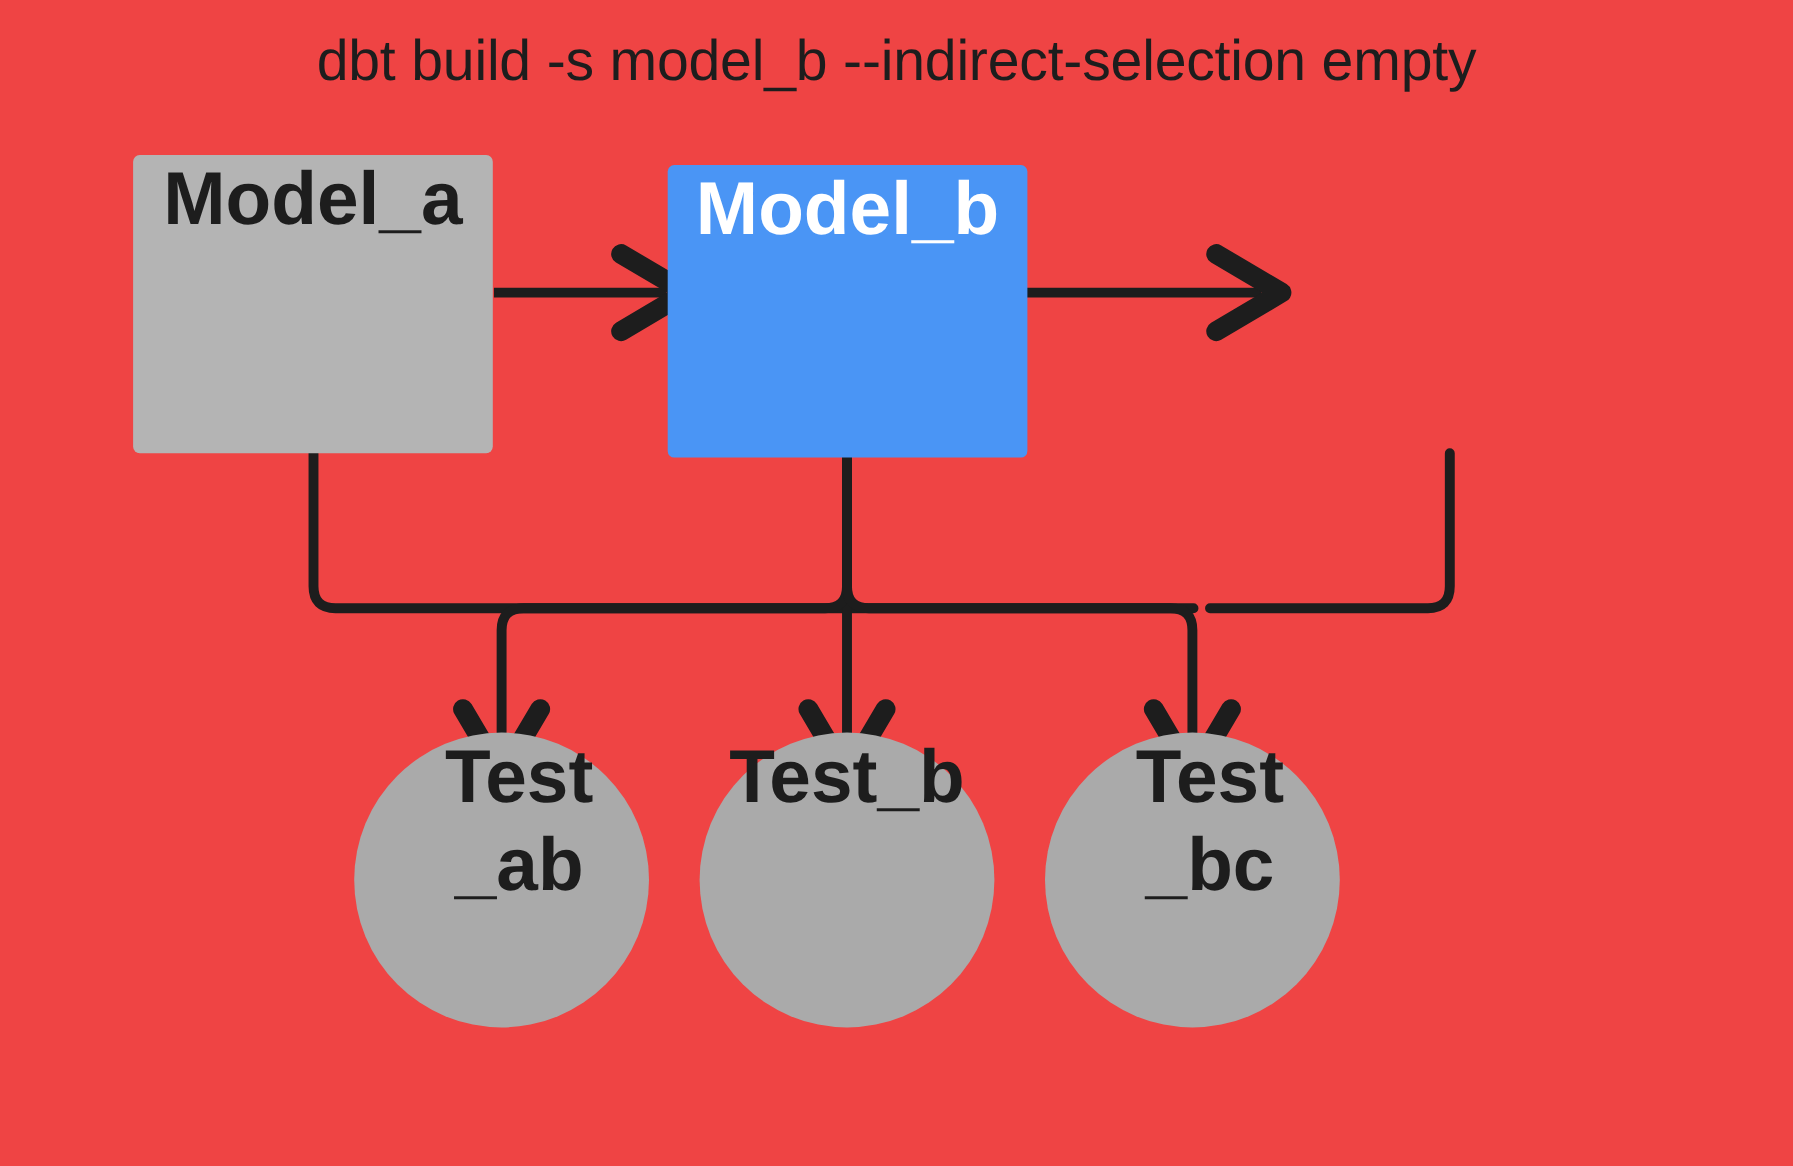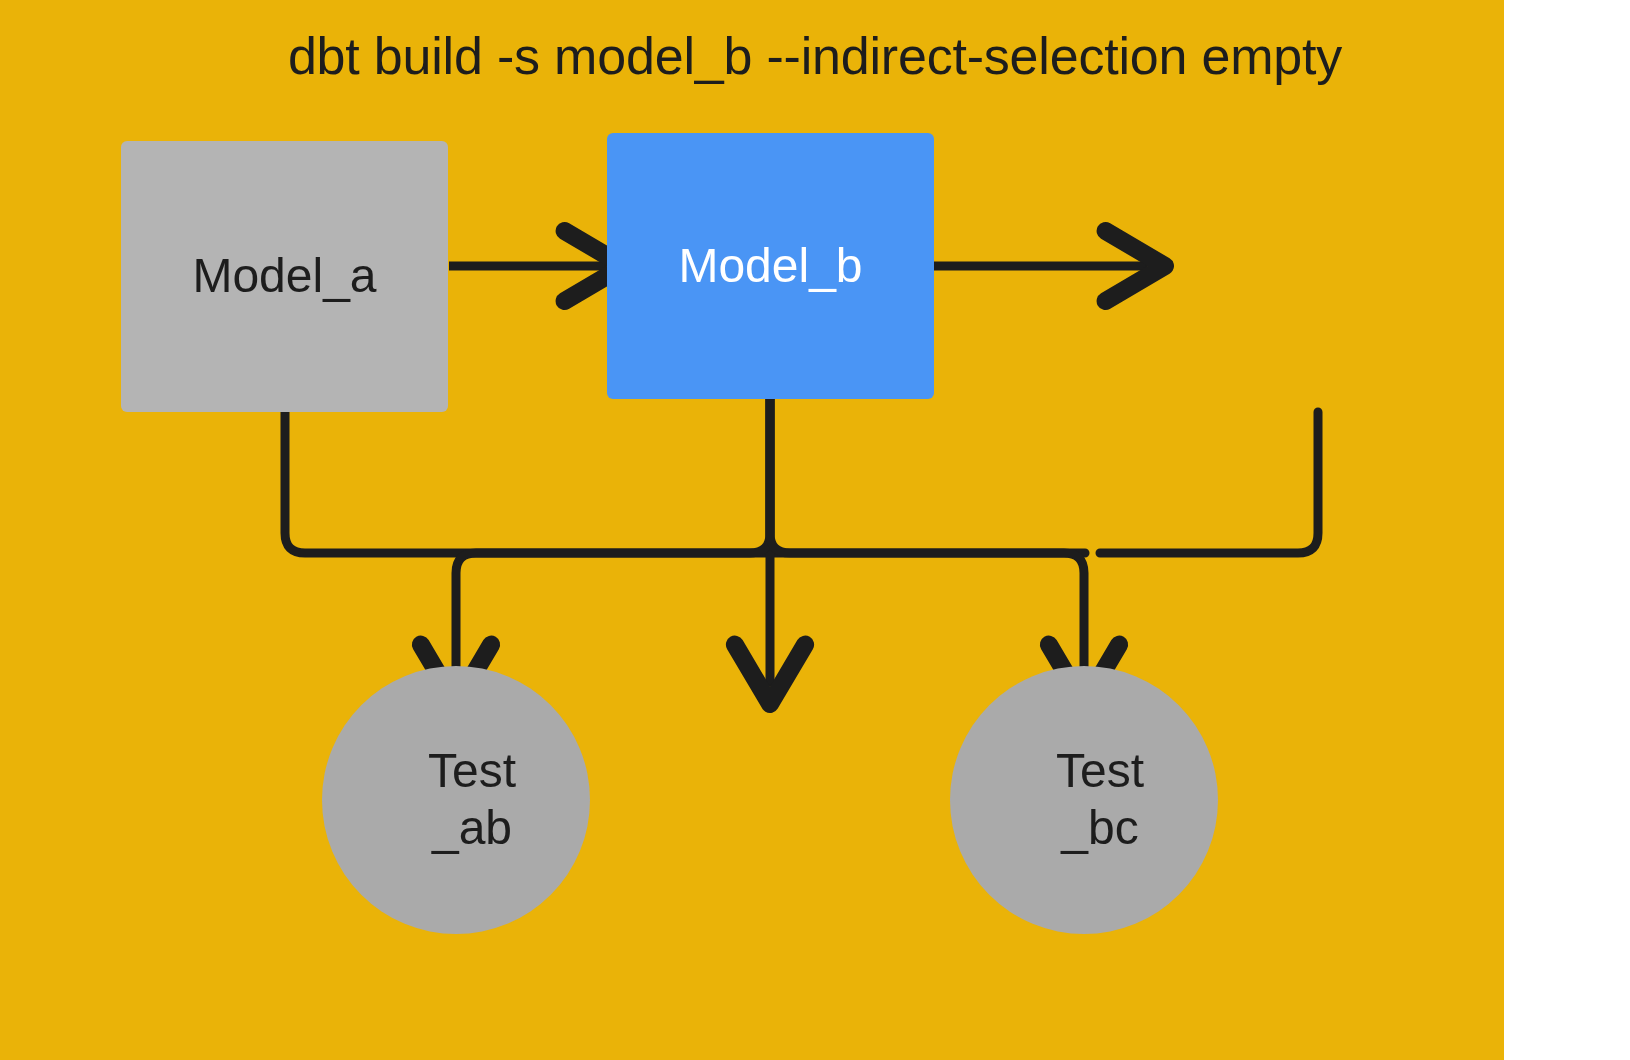--- a/index.html
+++ b/index.html
@@ -7,23 +7,23 @@
     margin: 0;
     padding: 0;
     background: #ffffff;
   }
   body {
     font-family: "Liberation Sans", sans-serif;
     -webkit-font-smoothing: antialiased;
   }
   #canvas {
     position: relative;
-    width: 1504px;
+    width: 1630px;
     height: 1060px;
-    background: #eab308;
+    background: #ef4444;
     overflow: hidden;
   }
   #edges {
     position: absolute;
     left: 0;
     top: 0;
     width: 1630px;
     height: 1060px;
     pointer-events: none;
   }
@@ -35,36 +35,35 @@
     text-align: center;
     font-size: 52px;
     font-weight: 400;
     color: #1d1d1d;
     letter-spacing: -0.2px;
     white-space: nowrap;
   }
   .node {
     position: absolute;
     display: flex;
-    align-items: center;
     justify-content: center;
     box-sizing: border-box;
-    font-size: 48px;
-    font-weight: 400;
+    font-size: 68px;
+    font-weight: 700;
     color: #1d1d1d;
     line-height: 1.18;
     text-align: center;
   }
   .model-box {
     width: 327px;
     height: 271px;
     border-radius: 6px;
   }
   .model-gray { background: #b4b4b4; }
-  .model-blue { background: #4a95f5; color: #ffffff; }
+  .model-blue { background: #4a95f5; color: #ffffff; margin-top: 17px; }
   .test-circle {
     width: 268px;
     height: 268px;
     border-radius: 50%;
     background: #aaaaaa;
   }
   .label-shift {
     position: relative;
     left: 16px;
   }
@@ -109,19 +108,22 @@
   <div class="node model-box model-blue" style="left:607px; top:133px; height:266px;">
     <span class="node-label">Model_b</span>
   </div>
 
 
   <div class="node test-circle" style="left:322px; top:666px;">
     <span class="node-label label-shift">Test
 _ab</span>
   </div>
 
+  <div class="node test-circle" style="left:636px; top:666px;">
+    <span class="node-label">Test_b</span>
+  </div>
 
   <div class="node test-circle" style="left:950px; top:666px;">
     <span class="node-label label-shift">Test
 _bc</span>
   </div>
 
 </div>
 
 </body></html>

